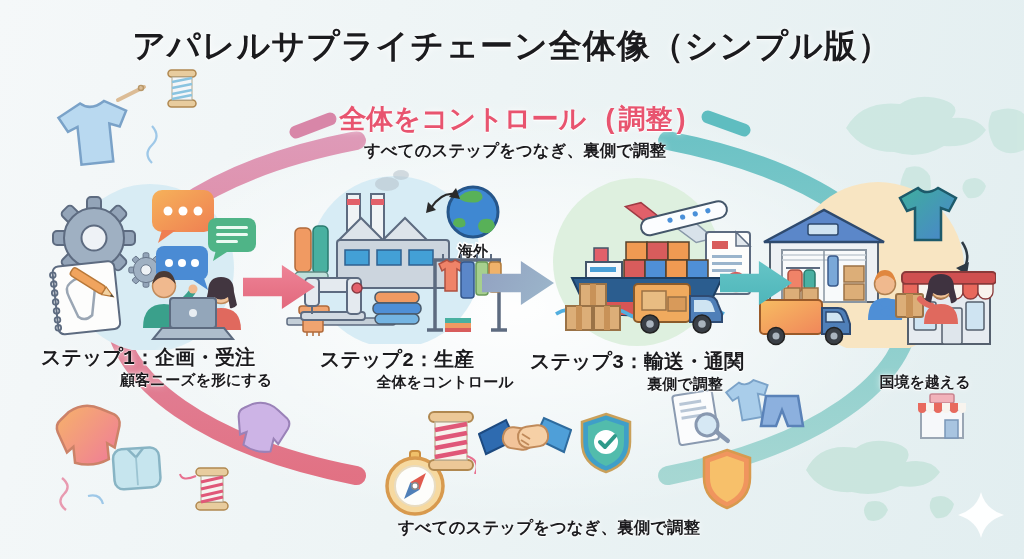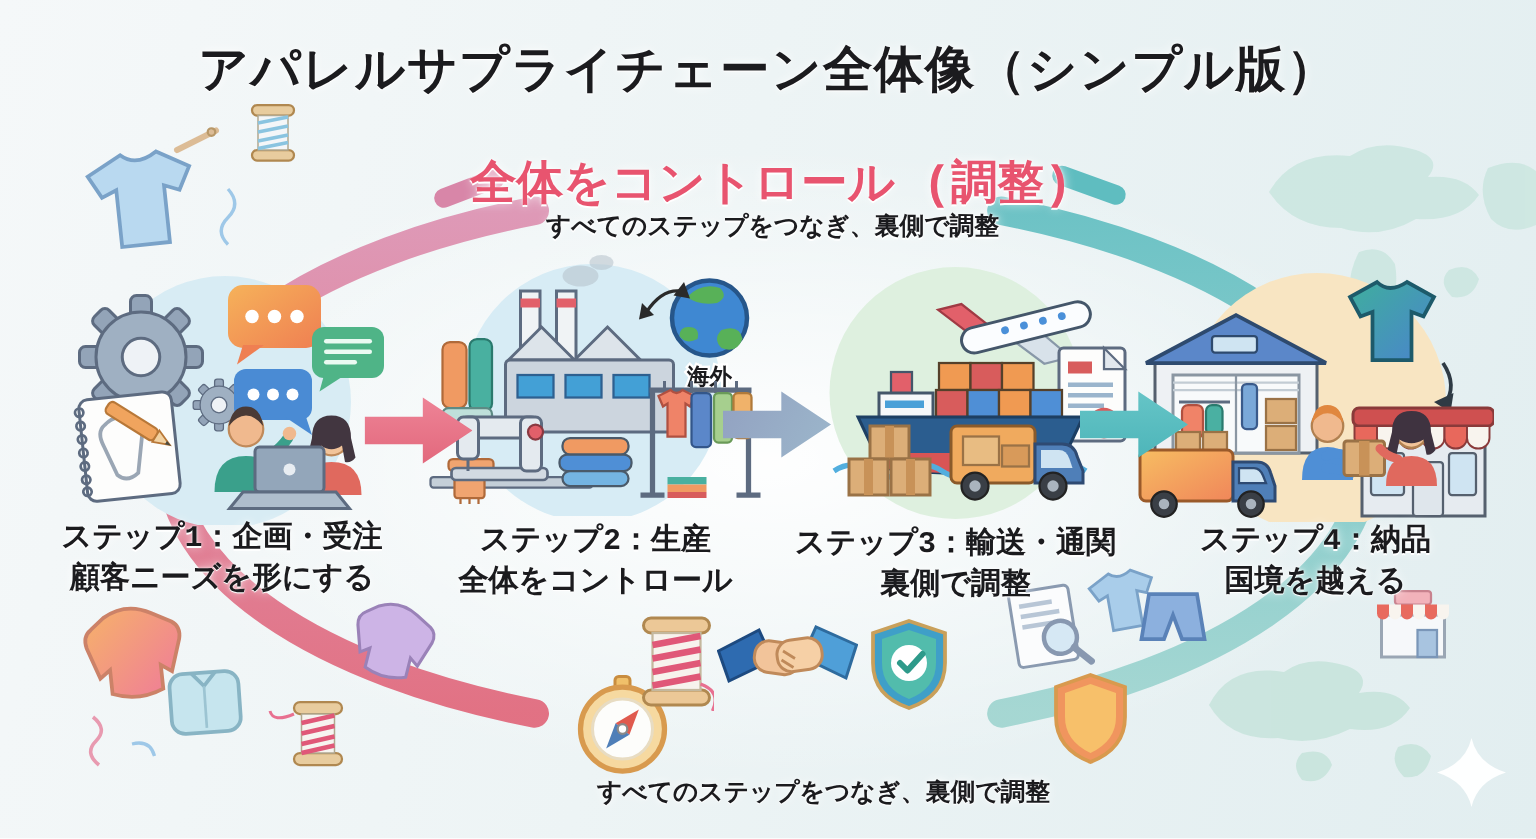--- a/index.html
+++ b/index.html
@@ -7,24 +7,24 @@
     position:relative;width:1024px;height:559px;overflow:hidden;
     font-family:Liberation Mono, monospace;color:#1b1b1e;
     background:
       radial-gradient(ellipse 620px 300px at 50% 55%, rgba(255,255,255,.95) 0%, rgba(255,255,255,0) 70%),
       linear-gradient(105deg,#f5f8f9 0%,#edf4f5 45%,#e2eef0 100%);
   }
   .abs{position:absolute;}
   .ctr{transform:translateX(-50%);white-space:nowrap;text-align:center;}
   .halo{text-shadow:0 1px 0 #fff,0 0 7px rgba(255,255,255,.85),0 0 2px rgba(255,255,255,.9);}
   #title{left:512px;top:24px;font-size:33px;font-weight:800;letter-spacing:1px;}
-  #ctrl-head{left:514px;top:101px;font-size:31px;font-weight:800;color:#e8546f;}
+  #ctrl-head{left:514px;top:101px;font-size:27px;font-weight:800;color:#e8546f;}
   #ctrl-sub{left:515px;top:140px;font-size:16.5px;font-weight:700;}
   .step-title{font-size:20px;font-weight:800;}
-  .step-sub{font-size:20px;font-weight:700;}
+  .step-sub{font-size:15px;font-weight:700;margin-left:48px;}
   #hub-name{left:551px;top:450px;font-size:46px;font-weight:900;letter-spacing:2px;}
   #hub-sub{left:549px;top:517px;font-size:16.5px;font-weight:700;}
   .arrow{position:absolute;width:72px;height:46px;
     clip-path:polygon(0 30%,54% 30%,54% 2%,100% 50%,54% 98%,54% 70%,0 70%);}
   #arrow1{left:243px;top:264px;background:linear-gradient(180deg,#ee8497,#e2687c);}
   #arrow2{left:482px;top:260px;background:linear-gradient(120deg,#92a1c1,#9cb7cb);}
   #arrow3{left:720px;top:260px;background:linear-gradient(180deg,#66c5c7,#4db5b9);}
   svg{display:block;}
 </style>
 </head>
@@ -431,21 +431,20 @@
   <div id="arrow1" class="arrow"></div>
   <div id="arrow2" class="arrow"></div>
   <div id="arrow3" class="arrow"></div>
 
   <div class="abs ctr halo step-title" style="left:148px;top:344px;text-align:center;">ステップ1：企画・受注</div>
   <div class="abs ctr halo step-sub" style="left:148px;top:371px;">顧客ニーズを形にする</div>
   <div class="abs ctr halo step-title" style="left:397px;top:346px;">ステップ2：生産</div>
   <div class="abs ctr halo step-sub" style="left:397px;top:373px;">全体をコントロール</div>
   <div class="abs ctr halo step-title" style="left:637px;top:348px;">ステップ3：輸送・通関</div>
   <div class="abs ctr halo step-sub" style="left:637px;top:375px;">裏側で調整</div>
-  <div class="abs ctr halo step-title" style="left:877px;top:346px;">ステップ4：納品</div>
   <div class="abs ctr halo step-sub" style="left:877px;top:373px;">国境を越える</div>
 
   <svg class="abs" style="left:382px;top:450px;" width="66" height="68" viewBox="0 0 66 68">
     <rect x="28" y="1" width="10" height="9" rx="2.5" fill="#f0c06a" stroke="#c98d3f" stroke-width="2"></rect>
     <circle cx="33" cy="36" r="28" fill="#f6d9a0" stroke="#d89a4e" stroke-width="3.5"></circle>
     <circle cx="33" cy="36" r="20" fill="#fdfdfb" stroke="#e8dcc2" stroke-width="2"></circle>
     <g transform="rotate(40 33 36)">
       <polygon points="33,19 39,36 27,36" fill="#e05a4e"></polygon>
       <polygon points="33,53 39,36 27,36" fill="#4f7fb8"></polygon>
     </g>

